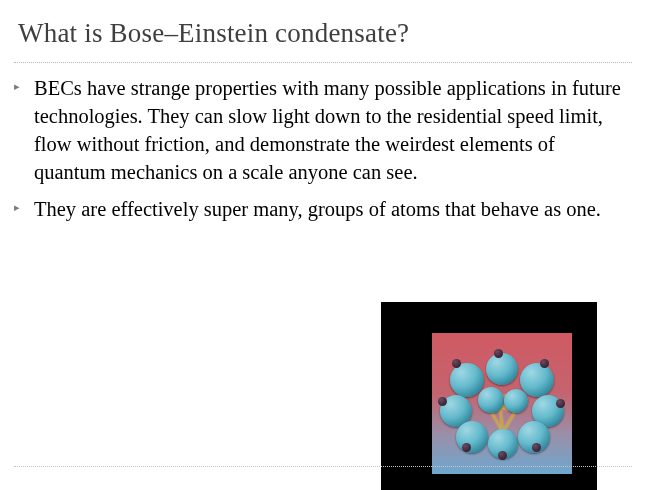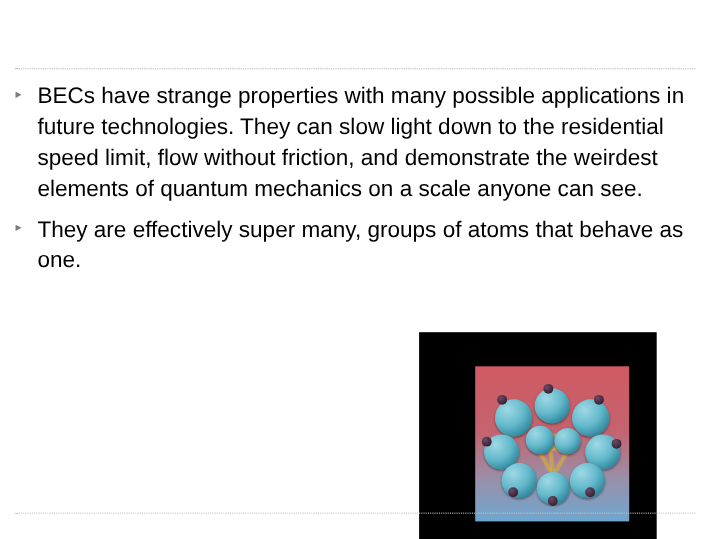--- a/index.html
+++ b/index.html
@@ -61,21 +61,21 @@
     flex: 0 0 auto;
     width: 20px;
     padding-top: 7px;
     color: #7b7b7b;
     font-size: 11px;
     line-height: 1;
     text-align: left;
   }
   .bullet-text {
     flex: 1 1 auto;
-    font-family: Liberation Sans, sans-serif;
+    font-family: Liberation Serif, serif;
     font-size: 20.5px;
     line-height: 28px;
     color: #000000;
   }
   .figure {
     position: absolute;
     left: 381px;
     top: 302px;
     width: 216px;
     height: 188px;
@@ -114,20 +114,21 @@
     height: 2px;
     transform-origin: 0 50%;
     box-shadow: 0 0 2px rgba(255, 220, 120, 0.7);
   }
 </style>
 </head>
 <body>
 
 <div class="slide">
 
+  <div class="slide-title">What is Bose–Einstein condensate?</div>
   <div class="title-rule"></div>
 
   <div class="body">
 
     <div class="bullet-row">
       <div class="bullet-mark">▸</div>
       <div class="bullet-text">BECs have strange properties with many possible applications in future technologies. They can slow light down to the residential speed limit, flow without friction, and demonstrate the weirdest elements of quantum mechanics on a scale anyone can see.</div>
     </div>
 
     <div class="bullet-row">

